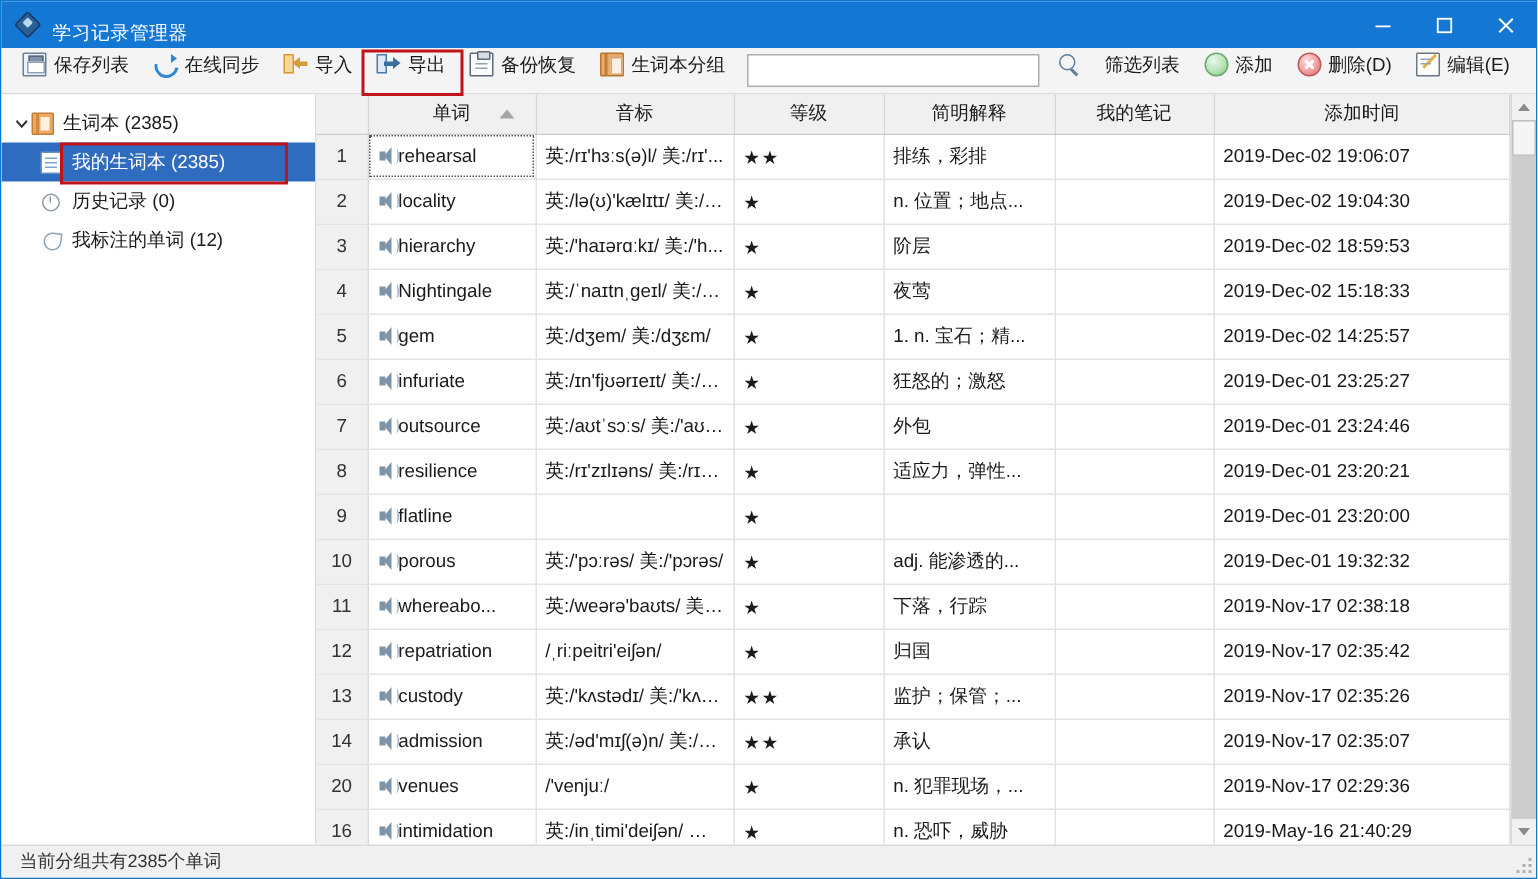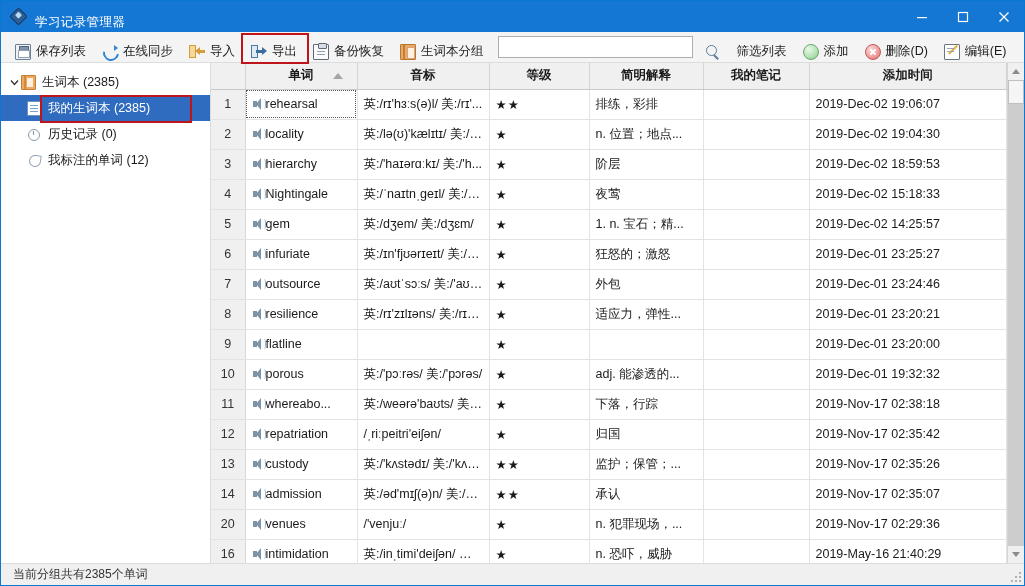--- a/index.html
+++ b/index.html
@@ -45,21 +45,21 @@
   .winbtn svg { display: block; }
 
   
   .toolbar {
     height: 31px; flex: 0 0 31px; background: #f4f4f4;
     border-bottom: 1px solid #dcdcdc;
     display: flex; align-items: center; padding-left: 6px; gap: 0px;
     position: relative;
   }
   .tb-item {
-    height: 25px; display: flex; align-items: flex-end; gap: 5px;
+    height: 25px; display: flex; align-items: flex-start; gap: 5px;
     padding: 0 8px; font-size: 12.5px; color: #1a1a1a;
     white-space: nowrap; position: relative;
   }
   .tb-ico { width: 16px; height: 16px; flex: 0 0 16px; position: relative; }
 
   
   .ico-save { border: 1px solid #6b7f96; background: #eef2f6; border-radius: 1px; }
   .ico-save:before {
     content:""; position:absolute; left:3px; top:1px; width:8px; height:5px;
     background:#7f93a8; border:1px solid #55677c;
@@ -176,21 +176,21 @@
   .tree-label { overflow: hidden; text-overflow: ellipsis; }
 
   
   .tablewrap { flex: 1 1 auto; display: flex; flex-direction: column; min-width: 0; background:#fff; }
   .grid { flex: 1 1 auto; display: flex; min-height: 0; }
   .grid-main { flex: 1 1 auto; overflow: hidden; min-width: 0; position: relative; }
 
   table.dt { width: 100%; border-collapse: collapse; table-layout: fixed; }
   table.dt th {
     height: 26px; background: #f0f0f0; border-right: 1px solid #d4d4d4;
-    border-bottom: 1px solid #c9c9c9; font-weight: bold;
+    border-bottom: 1px solid #c9c9c9; font-weight: normal;
     font-size: 12.5px; color: #1a1a1a; position: relative;
   }
   table.dt th.c-idx { width: 34px; border-right: 1px solid #d4d4d4; }
   table.dt th.c-word { width: 112px; }
   table.dt th.c-ph { width: 132px; }
   table.dt th.c-lvl { width: 100px; }
   table.dt th.c-brief { width: 114px; }
   table.dt th.c-note { width: 106px; }
   table.dt th.c-time { width: auto; }
   .sortarrow {

